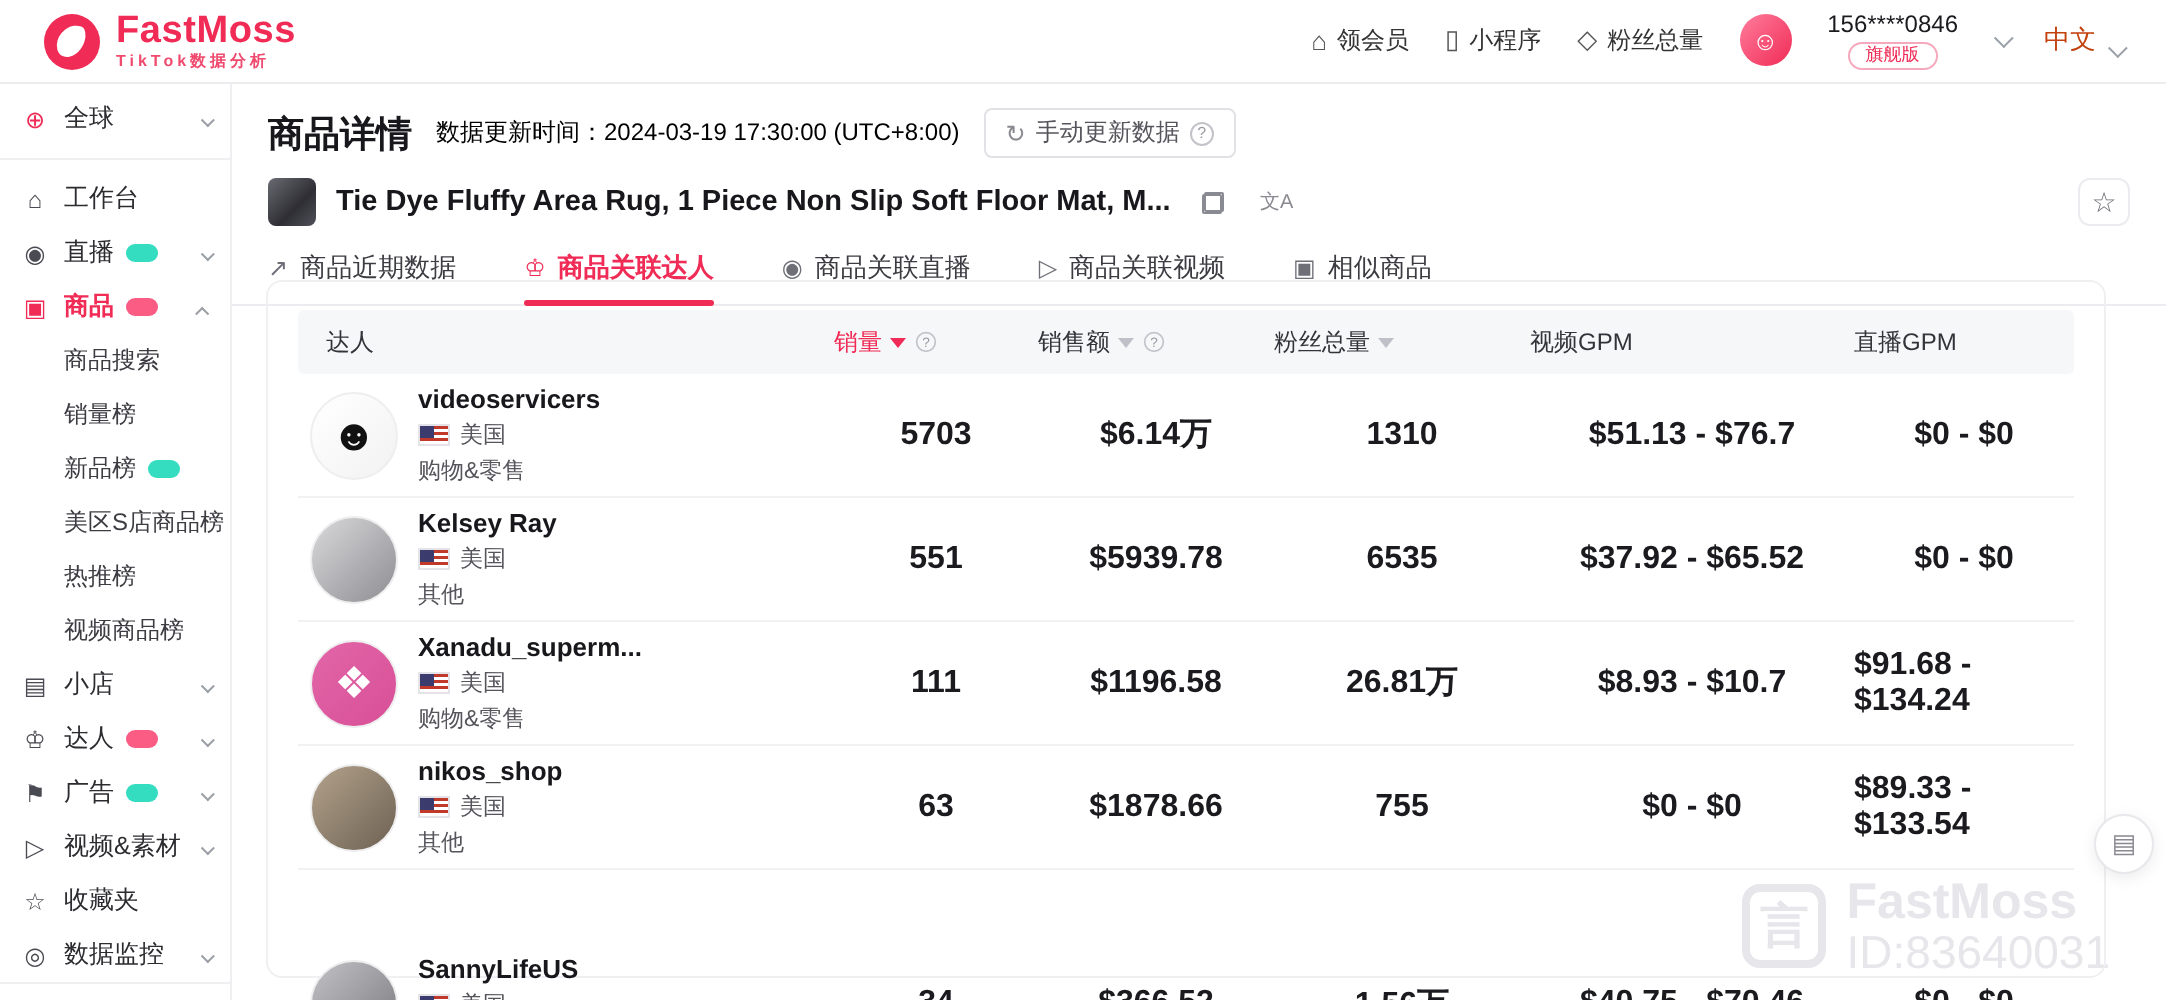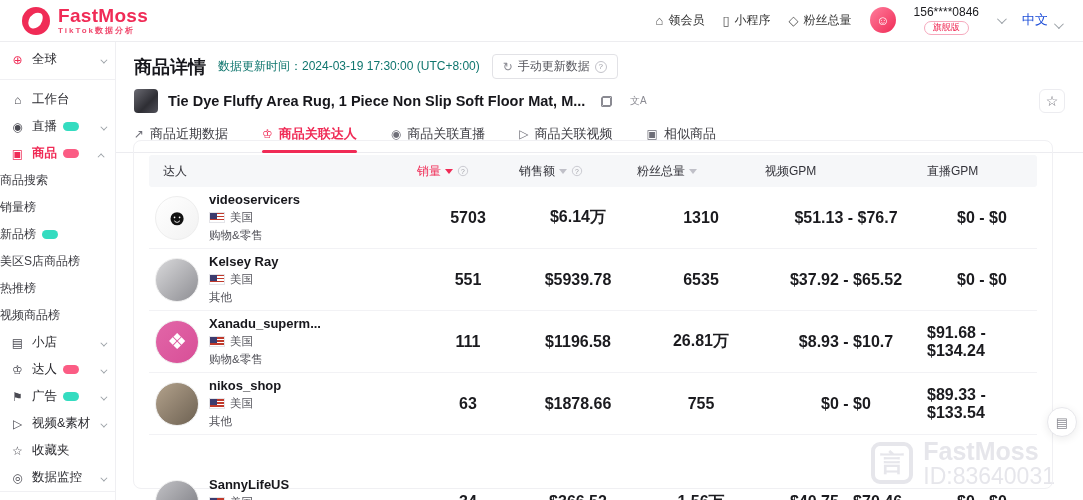--- a/index.html
+++ b/index.html
@@ -22,45 +22,45 @@
   .avatar-mini { width:26px; height:26px; border-radius:50%;
     background:linear-gradient(135deg,#ff7d9c,#f02b56); display:flex; align-items:center;
     justify-content:center; color:#fff; font-size:13px; }
   .acct { display:flex; flex-direction:column; align-items:center; line-height:1.1; }
   .acct-phone { font-size:12px; color:#1b1b1f; }
   .plan-badge { margin-top:2px; font-size:9px; color:#f02b56; border:1px solid #f6a9bd;
     border-radius:9px; padding:1px 8px; }
   .chev { width:7px; height:7px; border-right:1.5px solid #9aa0a6; border-bottom:1.5px solid #9aa0a6;
     transform:rotate(45deg) translateY(-2px); display:inline-block; }
   .chev.up { transform:rotate(-135deg) translateY(-2px); }
-  .lang { display:flex; align-items:flex-end; gap:6px; font-size:13px; color:#1d4ed8; }
+  .lang { display:flex; align-items:flex-end; gap:6px; font-size:13px; color:#c2410c; }
 
   
   .sidebar { position:absolute; left:0; top:42px; bottom:0; width:116px; background:#fff;
     border-right:1px solid #efeff2; padding-top:4px; z-index:10; }
   .side-row { display:flex; align-items:center; height:27px; padding:0 10px; font-size:12.5px;
     color:#2b2b30; cursor:pointer; }
   .side-row .sic { width:15px; font-size:12px; color:#4a4a52; margin-right:7px; text-align:center; }
   .side-row .slabel { flex:0 0 auto; }
   .side-row .badge { width:16px; height:9px; border-radius:5px; margin-left:6px; }
   .badge-pink { background:#fb5c84; }
   .badge-teal { background:#34dcc0; }
   .side-row .schev { margin-left:auto; }
   .side-row .schev .chev { width:5px; height:5px; }
   .side-row.active, .side-row.active .sic { color:#f02b56; font-weight:700; }
-  .side-sub { }
+  .side-sub { padding-left:32px; }
   .side-sub .side-row { padding:0 6px 0 0; font-size:12px; color:#3c3c42; }
   .side-div { height:1px; background:#f0f0f3; margin:6px 0; }
   .side-foot { position:absolute; left:0; right:0; bottom:8px; border-top:1px solid #f0f0f3; }
 
   
   .main { position:absolute; left:116px; top:42px; right:0; bottom:0; background:#fff; }
   .page-header { display:flex; align-items:center; padding:12px 18px 0 18px; gap:12px; }
   .page-title { font-size:18px; font-weight:800; color:#17171c; }
-  .update-info { font-size:12px; color:#0f766e; }
+  .update-info { font-size:12px; color:#000000; }
   .refresh-btn { display:flex; align-items:center; gap:5px; border:1px solid #e2e2e6;
     border-radius:4px; padding:3px 10px; font-size:12px; color:#55555c; background:#fff; cursor:pointer;}
   .refresh-btn .rg { font-size:12px; color:#8a8a92; }
   .qmark { width:12px; height:12px; border:1px solid #c3c3ca; border-radius:50%; color:#9a9aa2;
     font-size:8px; display:inline-flex; align-items:center; justify-content:center; }
   .qmark::after { content:"?"; }
 
   .product-bar { display:flex; align-items:center; gap:10px; padding:10px 18px 0 18px; }
   .prod-thumb { width:24px; height:24px; border-radius:4px;
     background:linear-gradient(135deg,#6a6a72,#2e2e34 60%,#51515a); }

